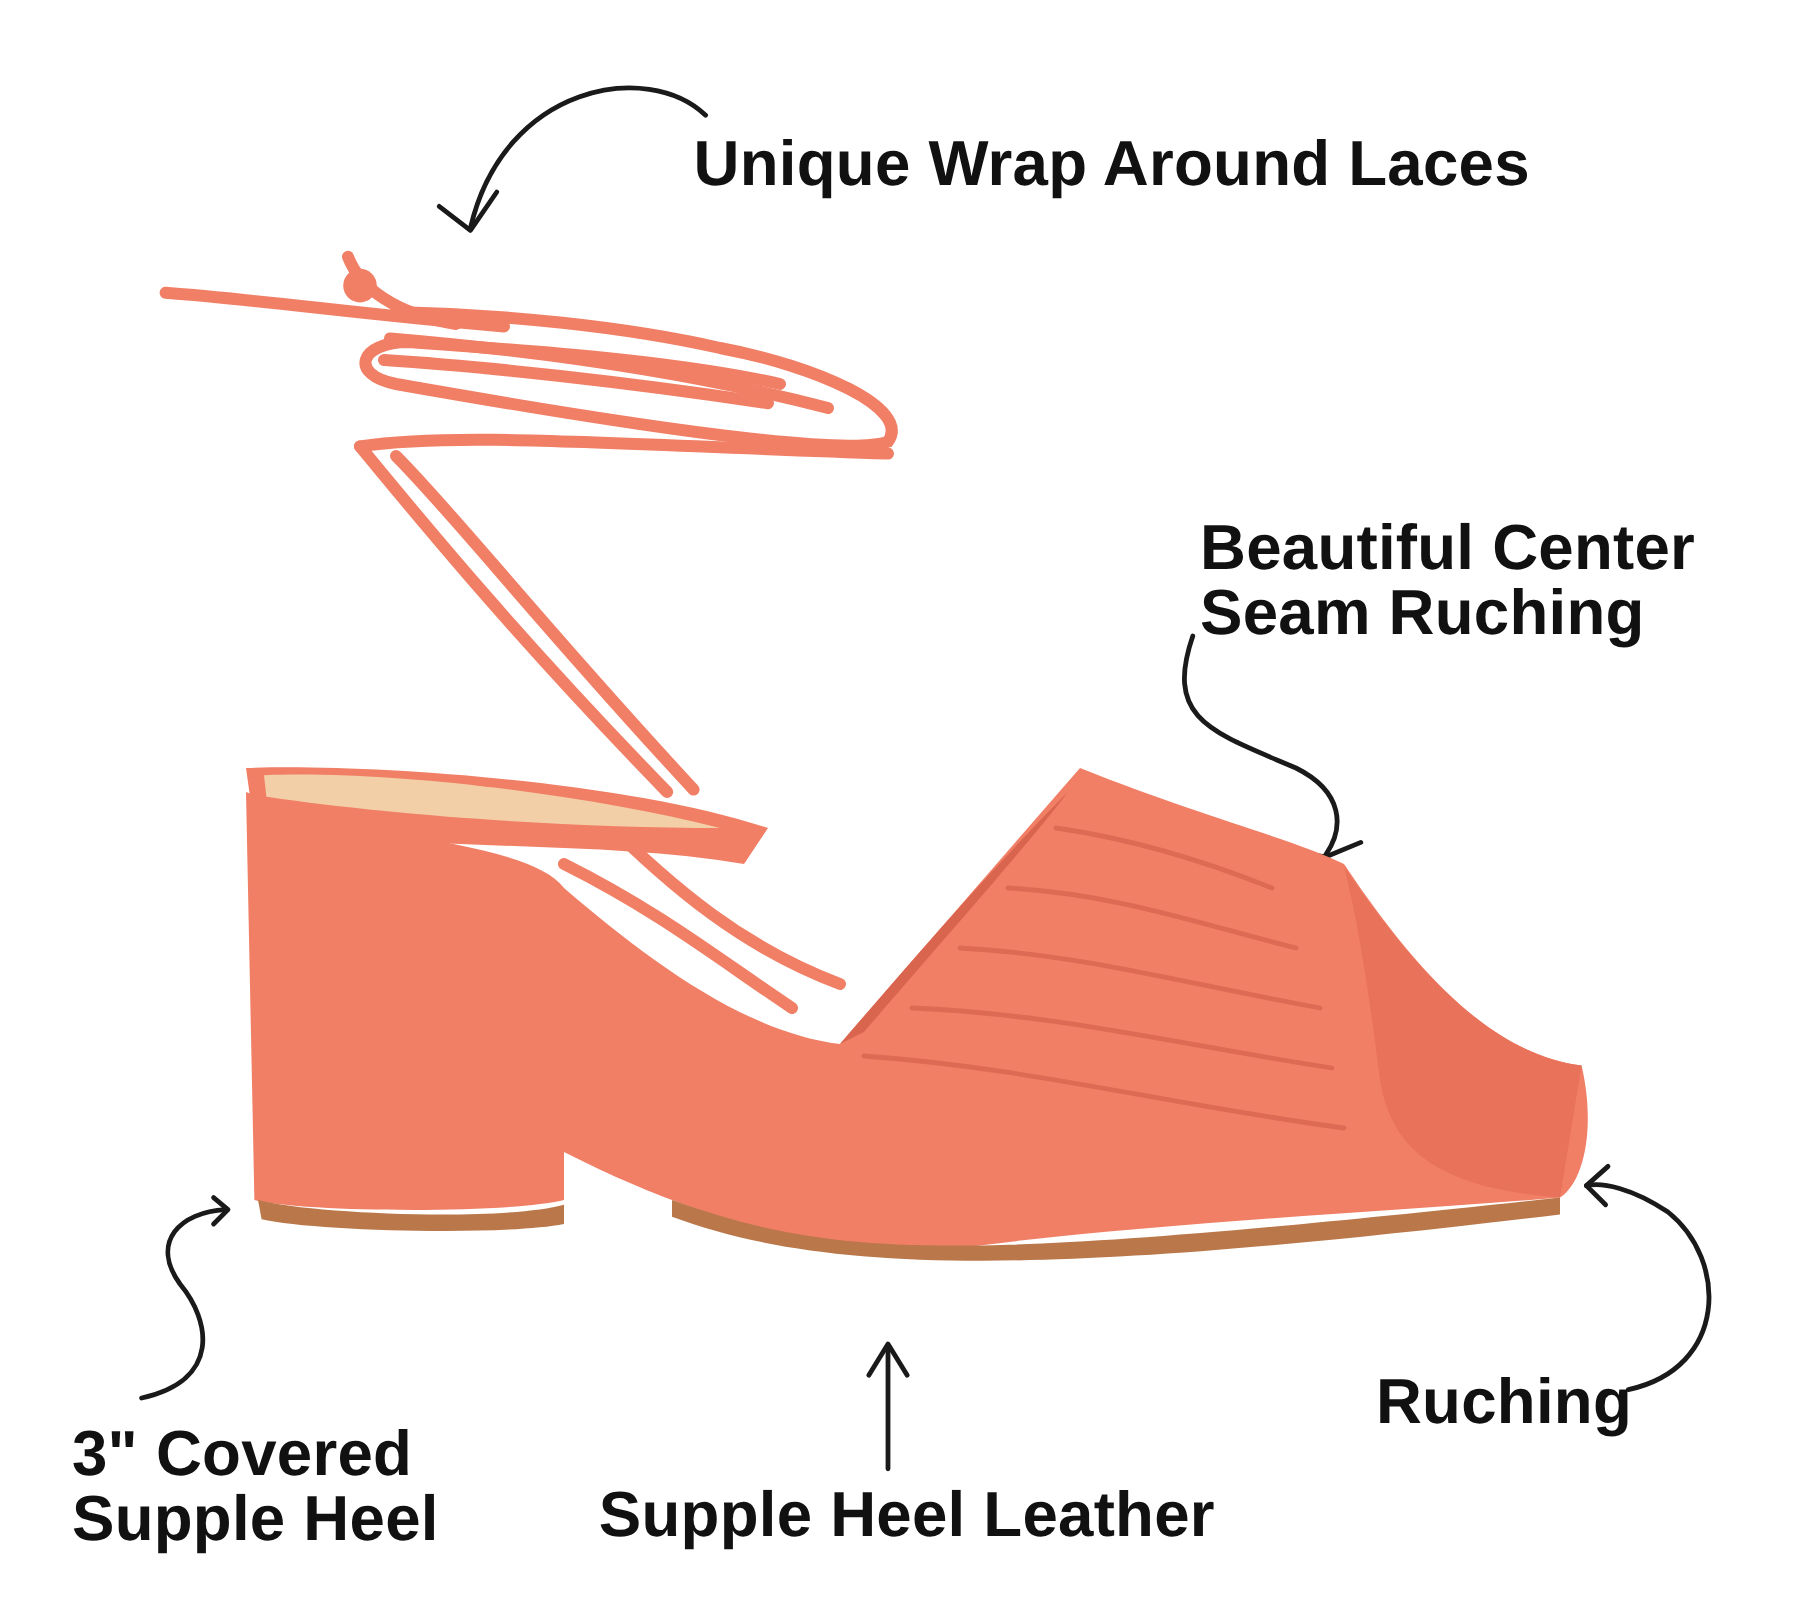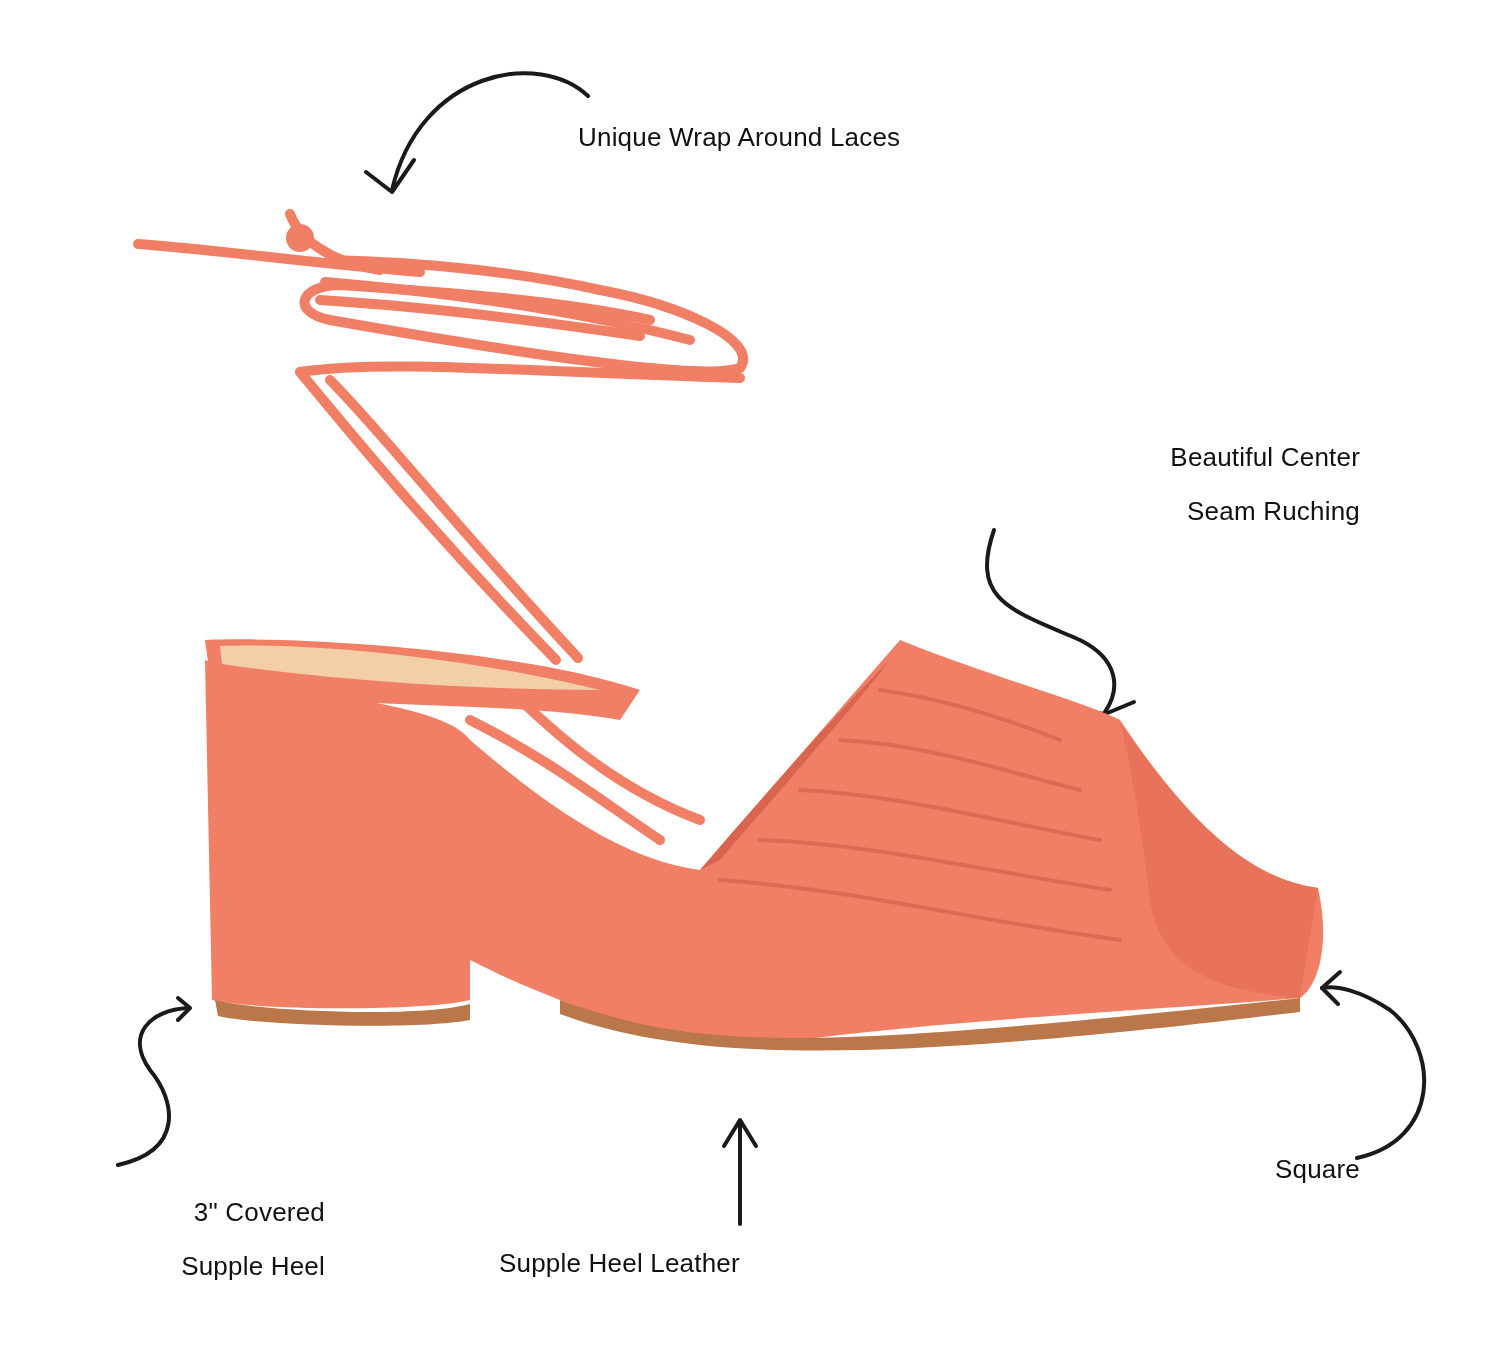--- a/index.html
+++ b/index.html
@@ -1,18 +1,18 @@
 <!DOCTYPE html>
 <html><head>
 <meta charset="utf-8">
 <style>
   html, body { margin: 0; padding: 0; background: #ffffff; }
   body { width: 1500px; height: 1353px; position: relative; overflow: hidden;
          font-family: "Liberation Sans", sans-serif; }
-  .label { position: absolute; font-weight: 400; color: #111111; font-size: 26px;
+  .label { position: absolute; font-weight: 700; color: #111111; font-size: 53px;
            line-height: 54px; white-space: nowrap; letter-spacing: 0.2px; }
   .center { text-align: right; }
   svg.art { position: absolute; left: 0; top: 0; }
 </style>
 </head>
 <body>
 
 <svg class="art" width="1500" height="1353" viewBox="0 0 1500 1353">
 
   <g fill="none" stroke="#1a1a1a" stroke-width="4" stroke-linecap="round" stroke-linejoin="round">
@@ -73,14 +73,14 @@
 </div>
 
 <div class="label center" style="left:60px; top:1185px; width:265px;">
   <div>3" Covered</div>
   <div>Supple Heel</div>
 </div>
 
 <div class="label" style="left:499px; top:1236px;">Supple Heel Leather</div>
 
 <div class="label center" style="left:1140px; top:1142px; width:220px;">
-  <div>Square</div>
+  <div>Ruching</div>
 </div>
 
 </body></html>

